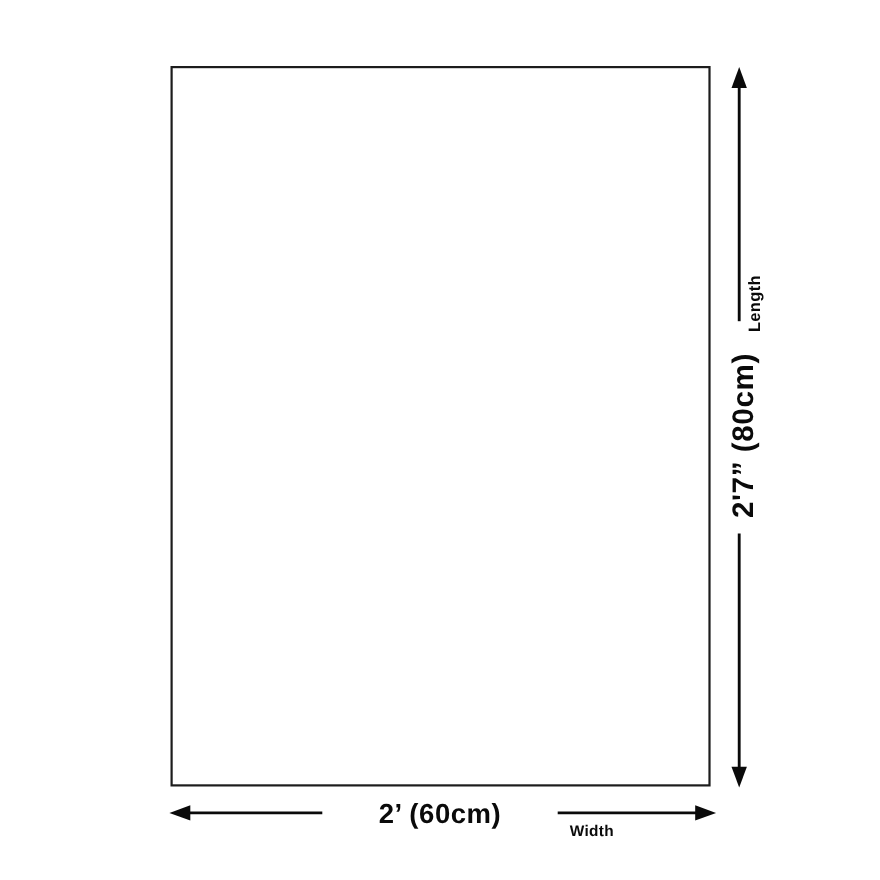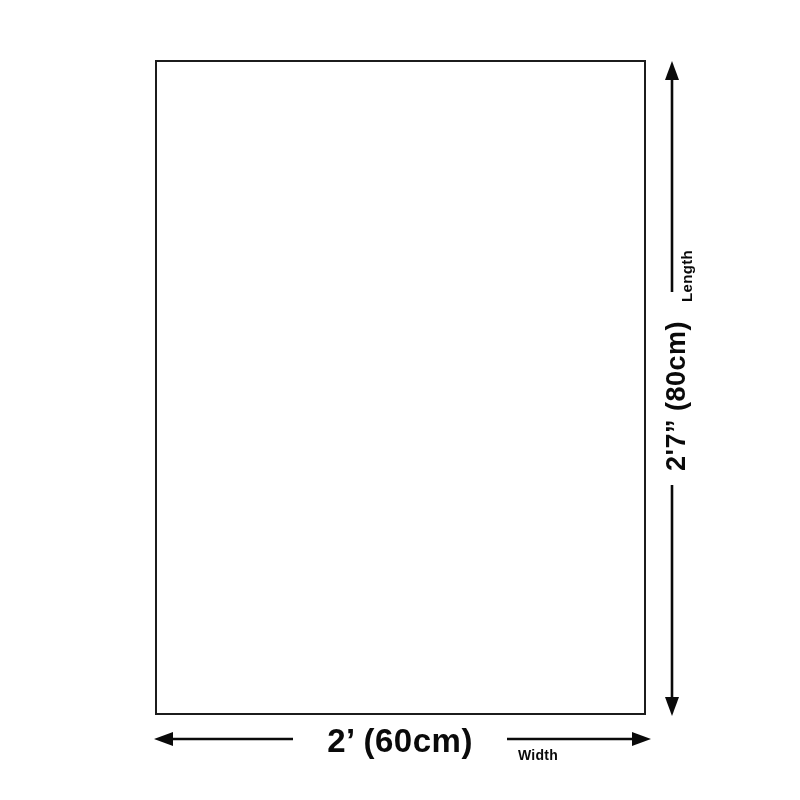--- a/index.html
+++ b/index.html
@@ -35,21 +35,21 @@
   .dim-text {
     position: absolute;
     color: #0a0a0a;
     font-weight: 700;
     white-space: nowrap;
   }
   .width-value {
     left: 400px;
     top: 741px;
     transform: translate(-50%, -50%);
-    font-size: 33px;
+    font-size: 25px;
     letter-spacing: 0.5px;
   }
   .width-label {
     left: 538px;
     top: 755px;
     transform: translate(-50%, -50%);
     font-size: 14px;
     letter-spacing: 0.3px;
   }
   .length-value {

